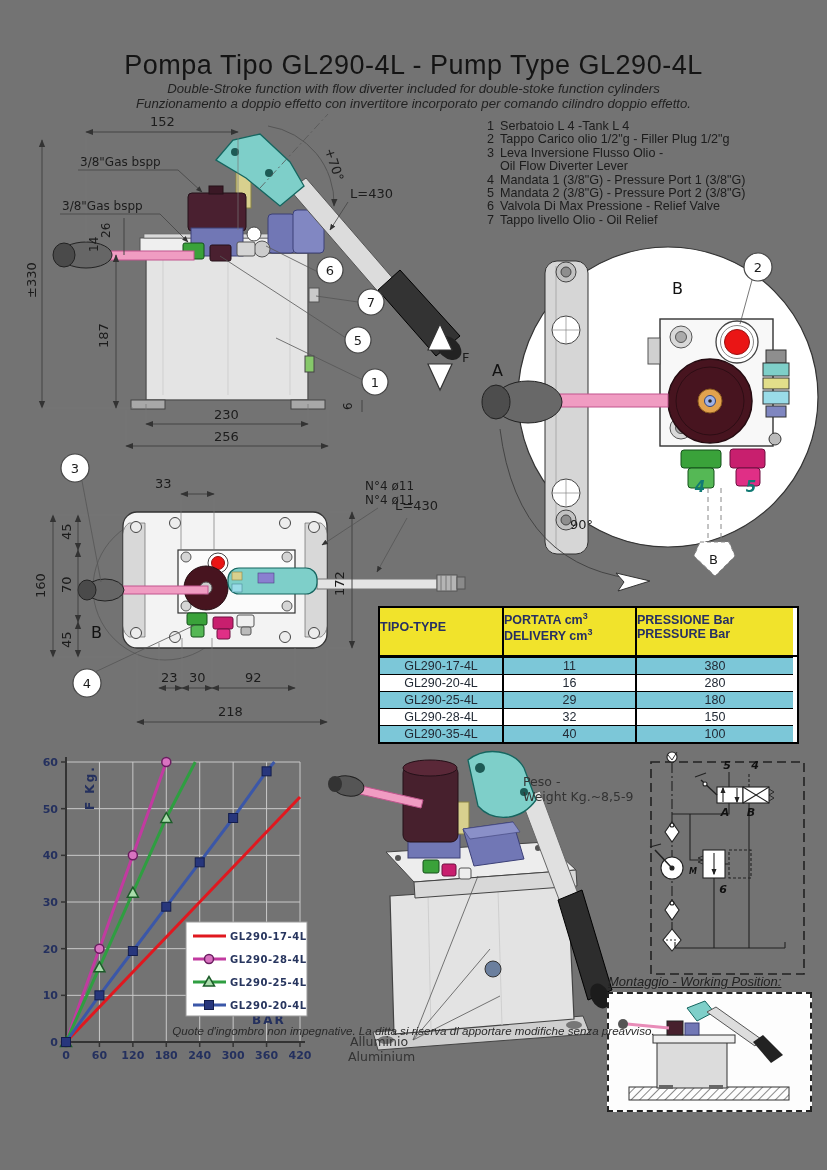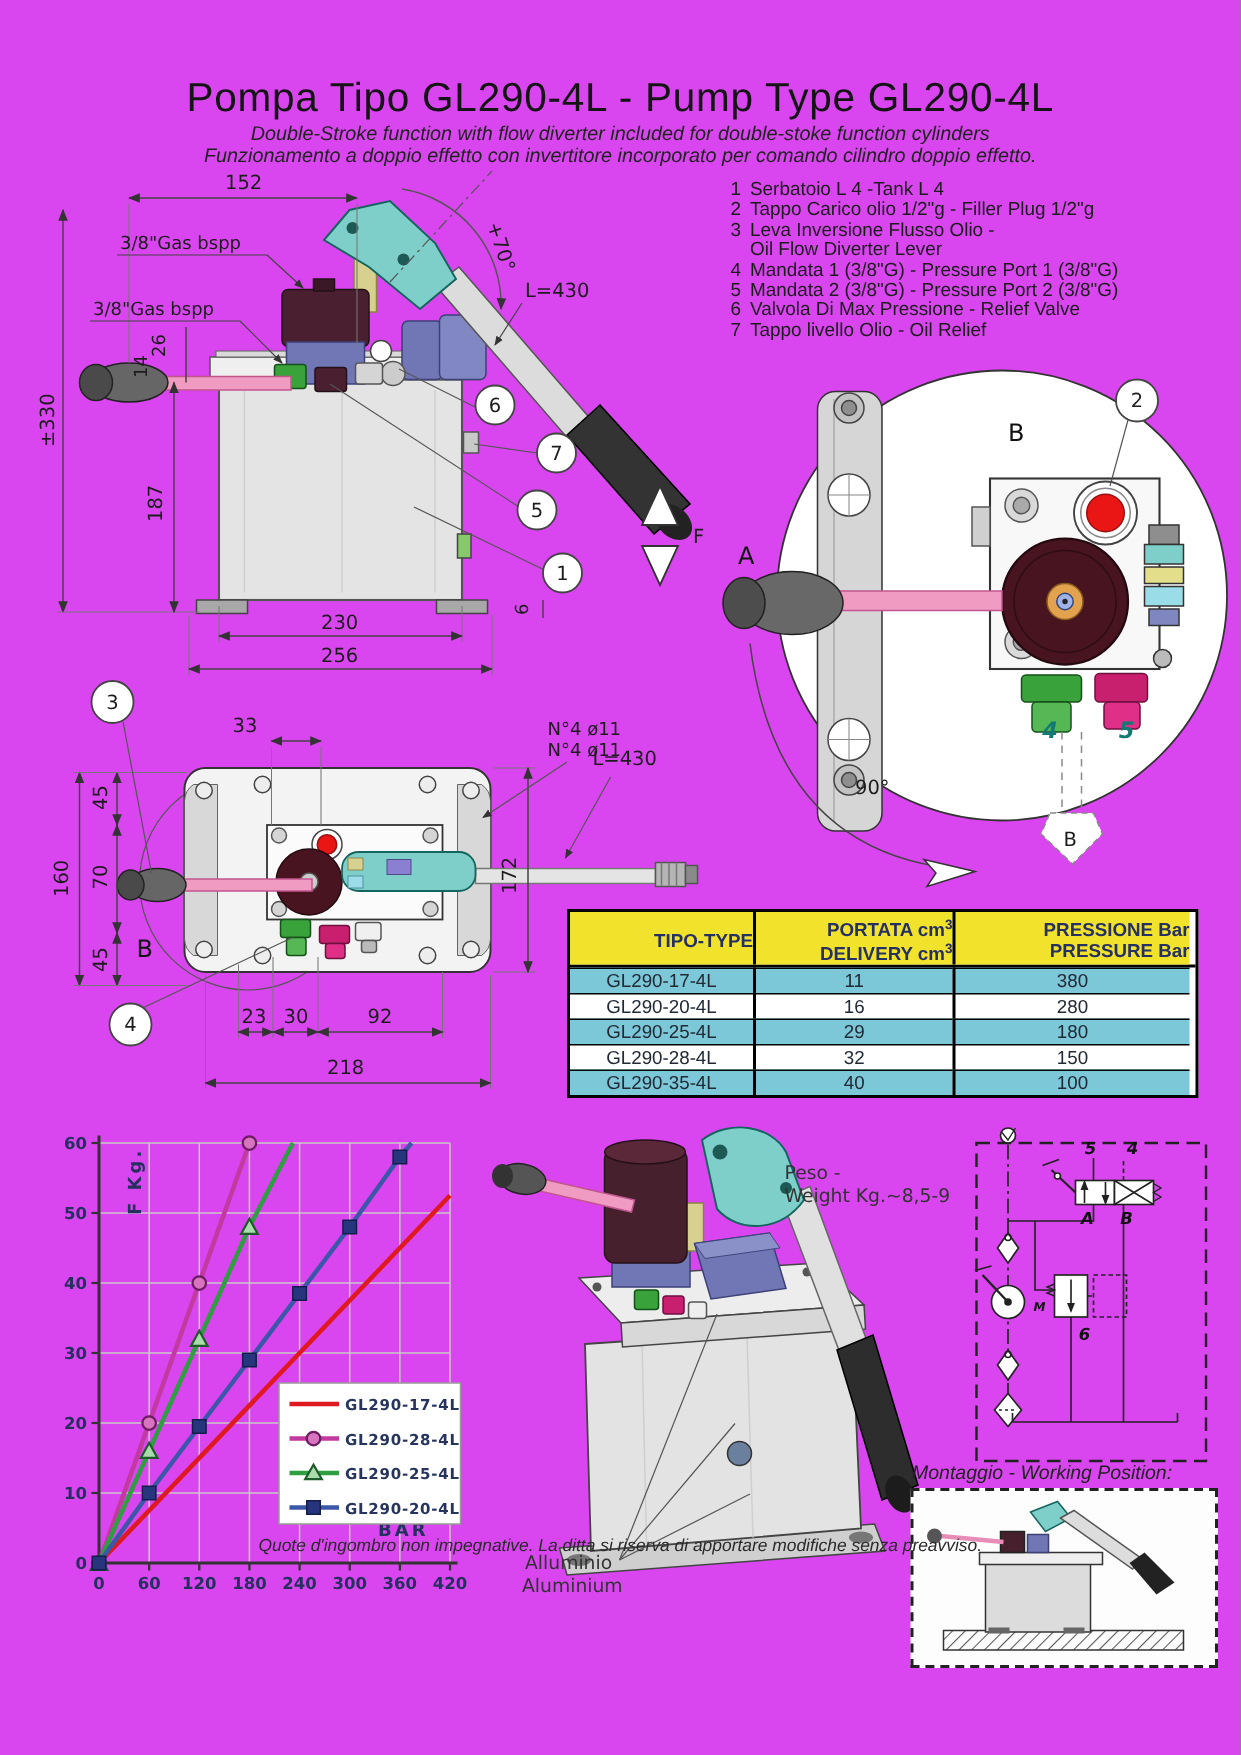--- a/index.html
+++ b/index.html
@@ -1,33 +1,33 @@
 <!DOCTYPE html>
 <html><head>
 <meta charset="utf-8">
 <style>
   html,body{margin:0;padding:0;background:#888;}
-  #page{position:relative;width:827px;height:1170px;background:#d946ef;overflow:hidden;
+  #page{position:relative;width:827px;height:1170px;background:#737373;overflow:hidden;
         font-family:"Liberation Sans",sans-serif;color:#111;}
   svg{position:absolute;overflow:visible;}
   
   .title-block{position:absolute;top:50px;left:0;width:100%;text-align:center;}
   .main-title{font-size:27px;letter-spacing:.5px;color:#141414;}
   .sub{font-style:italic;font-size:13.2px;color:#222;line-height:15px;}
   
   .parts-list{position:absolute;left:487px;top:120px;width:325px;font-size:12.6px;color:#1c1c1c;}
   .pl-row{display:flex;line-height:13.4px;}
   .pl-num{width:13px;flex:0 0 13px;}
   .pl-txt{flex:1;}
   
   .dtable{position:absolute;left:378px;top:606px;width:417px;border:2px solid #000;background:#fff;
           font-size:12.5px;color:#222a35;}
   .trh,.trow{display:grid;grid-template-columns:122px 133px 158px;}
-  .trh>div{background:#f1e32b;color:#273063;font-weight:bold;text-align:right;
-           padding:3px 0 0;border-left:2px solid #000;display:flex;flex-direction:column;justify-content:center;}
+  .trh>div{background:#f1e32b;color:#273063;font-weight:bold;text-align:left;
+           padding:3px 0 12px;border-left:2px solid #000;display:flex;flex-direction:column;justify-content:center;}
   .trh>div:first-child{border-left:none;}
   .trh{border-bottom:2px solid #000;}
   .trow>div{text-align:center;padding:1px 0;border-left:2px solid #000;border-top:1px solid #000;}
   .trow>div:first-child{border-left:none;}
   .trow:first-of-type>div{border-top:none;}
   .trow .val{}
   .trow.hl>div{background:#7cc7d8;}
   .trh sup{font-size:9px;}
   
   .dim{font:13px "DejaVu Sans",sans-serif;fill:#1c1c1c;}
@@ -35,21 +35,21 @@
   .callout-txt{font:13px "DejaVu Sans",sans-serif;fill:#1c1c1c;text-anchor:middle;}
   .axnum{font:bold 11px "DejaVu Sans",sans-serif;fill:#24305e;}
   .axlab{font:bold 12px "DejaVu Sans",sans-serif;fill:#24305e;letter-spacing:2px;}
   .legtxt{font:bold 10px "DejaVu Sans",sans-serif;fill:#27355e;letter-spacing:.5px;}
   .legbox{fill:#fff;stroke:#999;stroke-width:1;}
   .portlab{font:italic bold 15px "DejaVu Sans",sans-serif;fill:#117a74;text-anchor:middle;}
   .biglab{font:16px "DejaVu Sans",sans-serif;fill:#111;}
   .schlab{font:italic bold 11px "DejaVu Sans",sans-serif;fill:#111;text-anchor:middle;}
   .note{font:12.5px "DejaVu Sans",sans-serif;fill:#333;}
   
-  .mont-label{position:absolute;left:608px;top:974px;font-style:italic;font-size:13px;color:#222;}
+  .mont-label{position:absolute;left:608px;top:974px;font-style:italic;font-size:13px;color:#222;text-decoration:underline;}
   .mont-box{position:absolute;left:607px;top:992px;width:205px;height:120px;border:2px dashed #222;box-sizing:border-box;background:#fdfdfd;}
   .footer{position:absolute;top:1024px;left:0;width:100%;text-align:center;
           font-style:italic;font-size:11.6px;color:#2a2a2a;line-height:14px;}
 </style>
 </head>
 <body>
 
 <div id="page">
 
   <div class="title-block">

